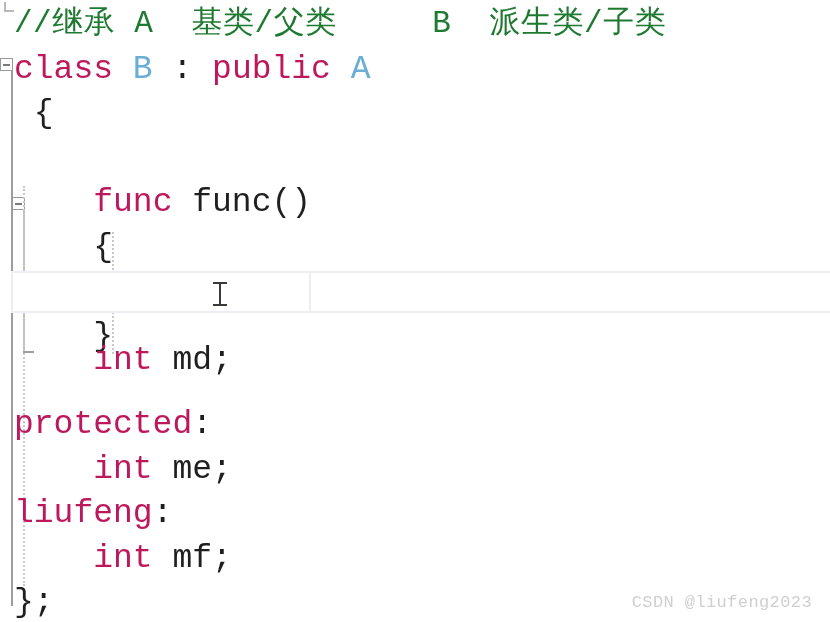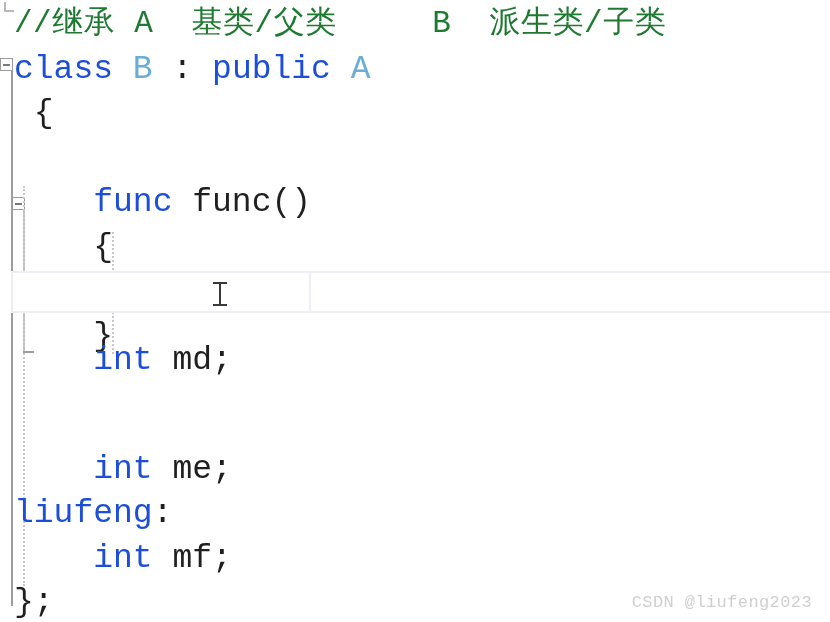--- a/index.html
+++ b/index.html
@@ -92,21 +92,21 @@
     line-height: 44px;
     letter-spacing: 0px;
     color: #1f1f1f;
   }
   .code-line.comment {
     font-size: 31px;
     letter-spacing: 0.5px;
   }
 
   
-  .kw      { color: #1d4ed8; margin-top: 16px; }
+  .kw      { color: #be185d; margin-top: 16px; }
   .type    { color: #6aaed6; }
   .plain   { color: #1f1f1f; }
   .comment-text { color: #1f7a31; }
 
   
   #current-line {
     position: absolute;
     left: 11px;
     top: 271px;
     width: 819px;
@@ -188,20 +188,21 @@
 
   <div id="code-surface">
       <div class="code-line comment" id="line-comment" style="top: 2px;"><span class="comment-text">//继承 A  基类/父类     B  派生类/子类</span></div>
       <div class="code-line" id="line-class-decl" style="top: 48px;"><span class="kw">class</span><span class="plain"> </span><span class="type">B</span><span class="plain"> : </span><span class="kw">public</span><span class="plain"> </span><span class="type">A</span></div>
       <div class="code-line" id="line-open-brace" style="top: 92px;"><span class="plain"> {</span></div>
       <div class="code-line" id="line-func-decl" style="top: 181px;"><span class="plain">    </span><span class="kw">func</span><span class="plain"> func()</span></div>
       <div class="code-line" id="line-func-open" style="top: 226px;"><span class="plain">    {</span></div>
       <div class="code-line" id="line-cursor-empty" style="top: 271px;"><span class="plain">        </span></div>
       <div class="code-line" id="line-func-close" style="top: 315px;"><span class="plain">    }</span></div>
       <div class="code-line" id="line-int-md" style="top: 339px;"><span class="plain">    </span><span class="kw">int</span><span class="plain"> md;</span></div>
+      <div class="code-line" id="line-protected" style="top: 403px;"><span class="kw">protected</span><span class="plain">:</span></div>
       <div class="code-line" id="line-int-me" style="top: 448px;"><span class="plain">    </span><span class="kw">int</span><span class="plain"> me;</span></div>
       <div class="code-line" id="line-private" style="top: 492px;"><span class="kw">liufeng</span><span class="plain">:</span></div>
       <div class="code-line" id="line-int-mf" style="top: 537px;"><span class="plain">    </span><span class="kw">int</span><span class="plain"> mf;</span></div>
       <div class="code-line" id="line-close-brace" style="top: 581px;"><span class="plain">};</span></div>
     </div>
 
   <div id="text-caret"></div>
 
   <div id="watermark">CSDN @liufeng2023</div>
 

